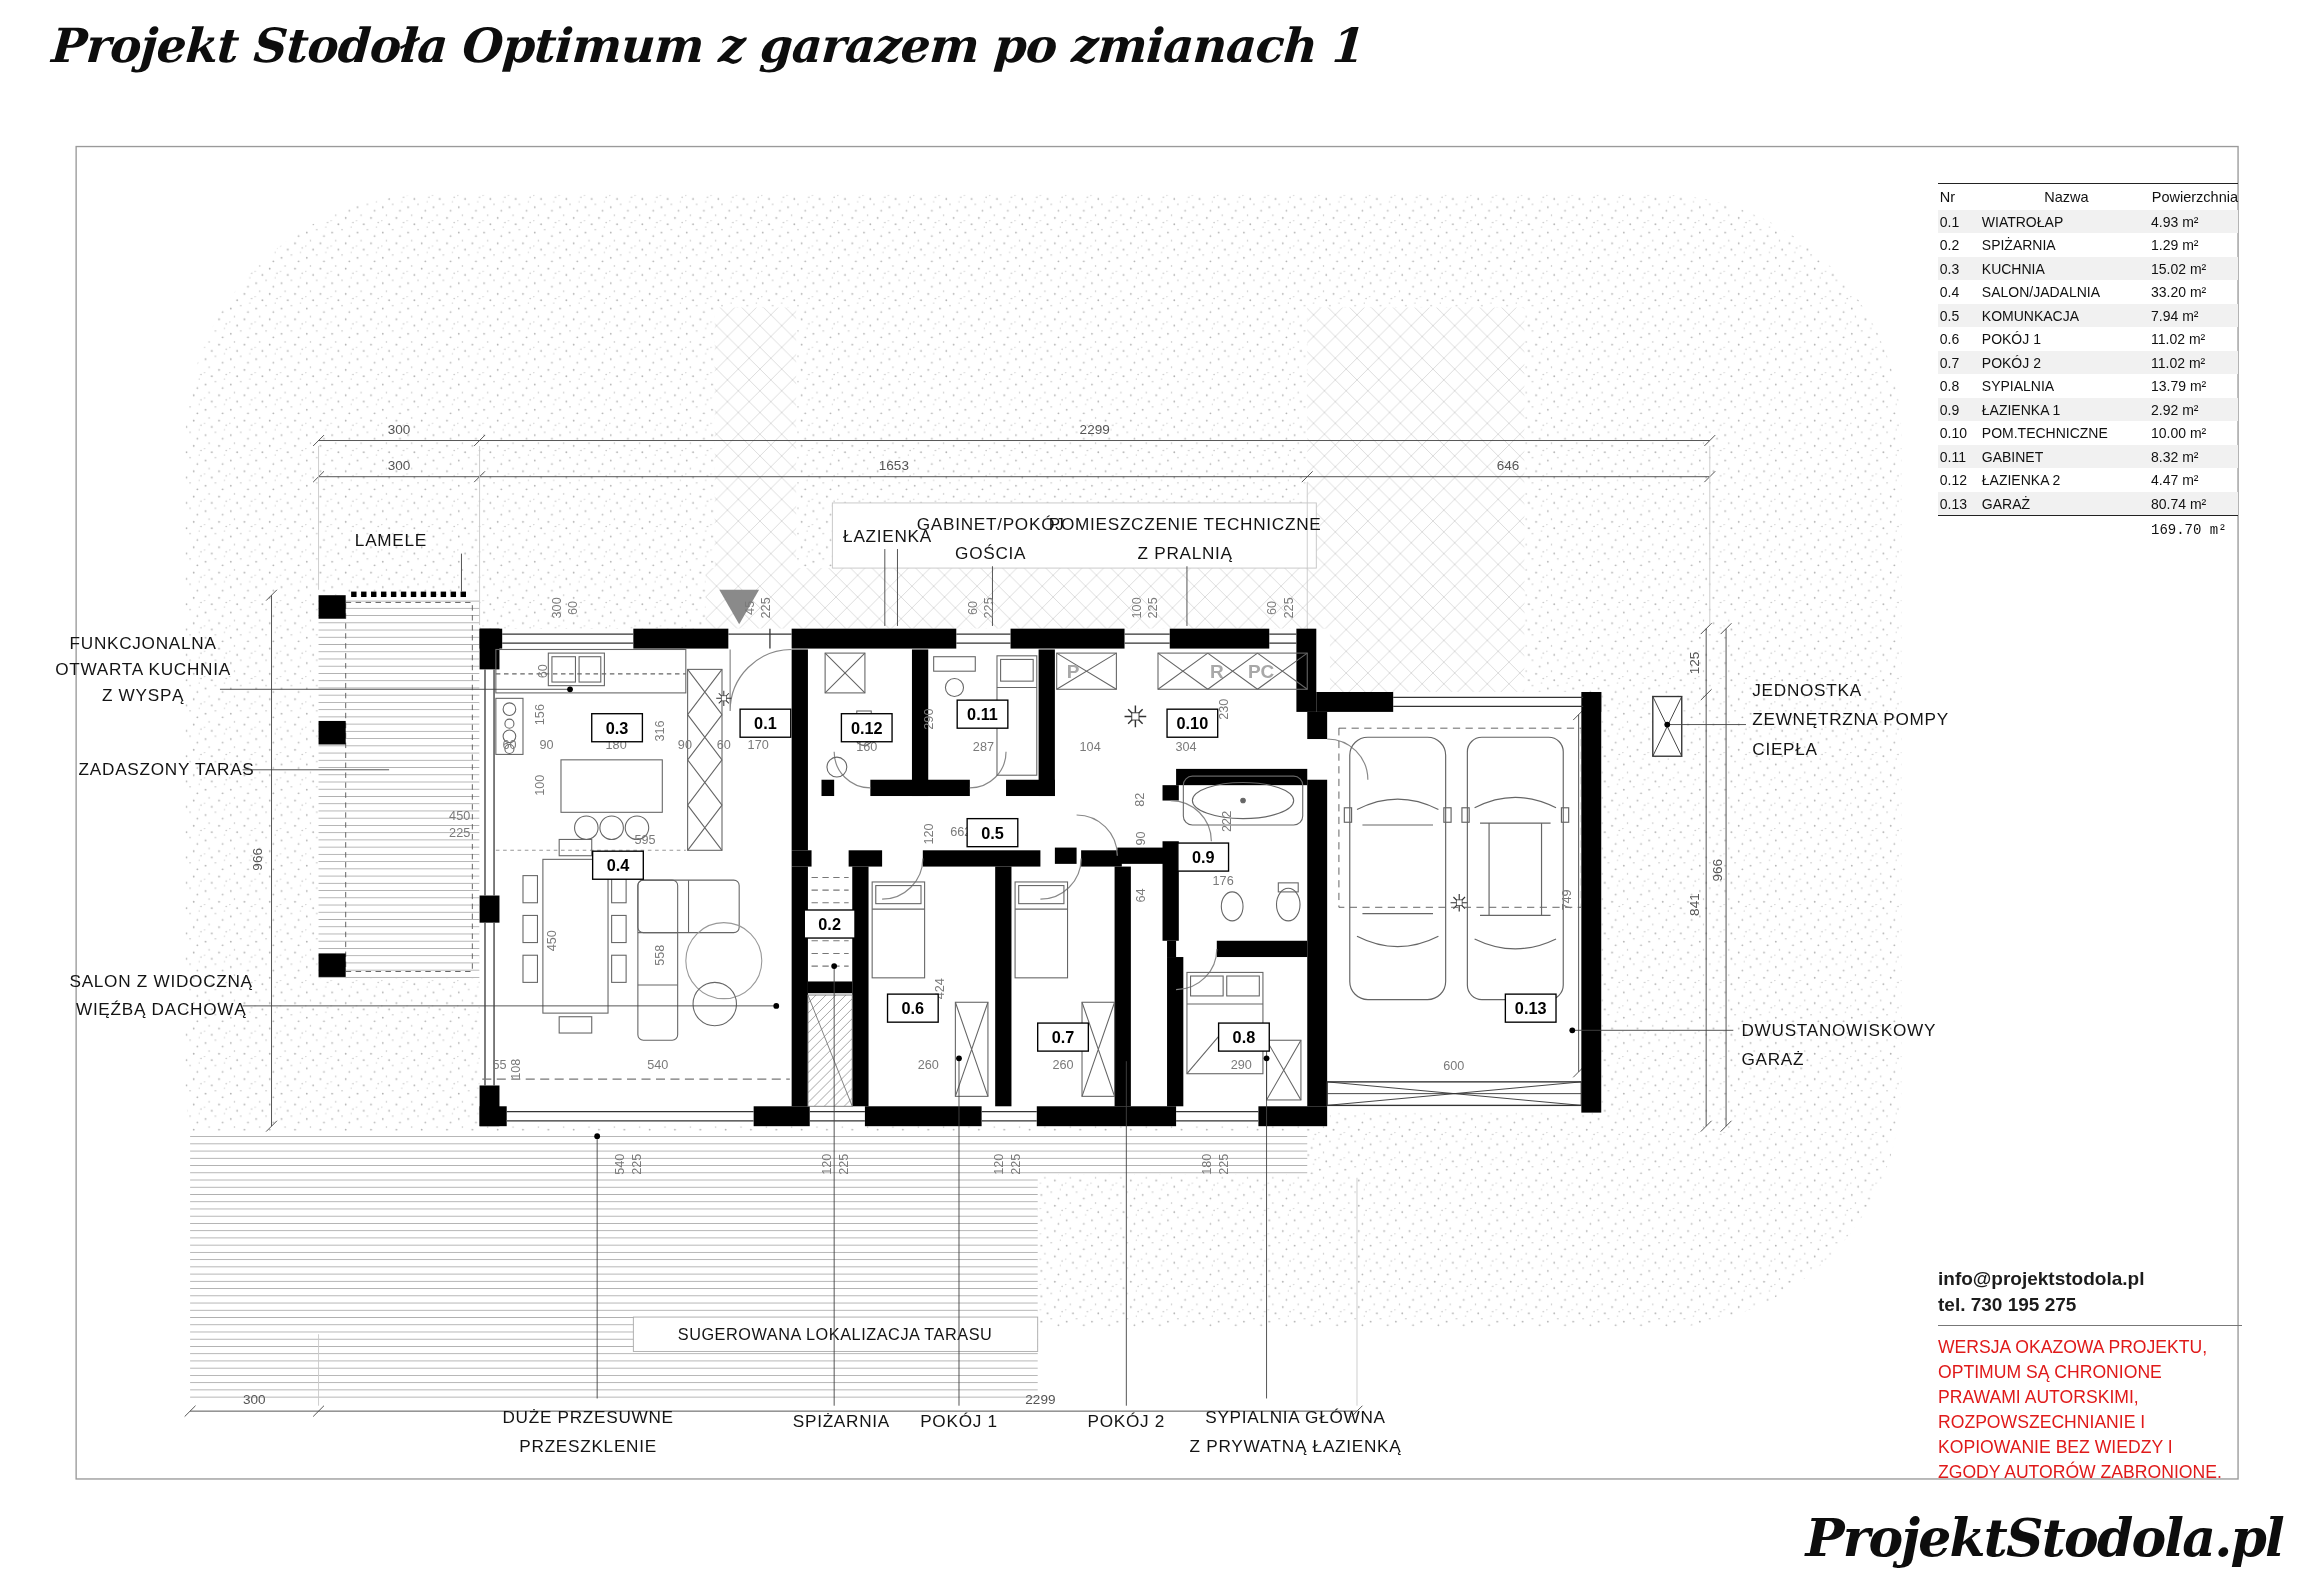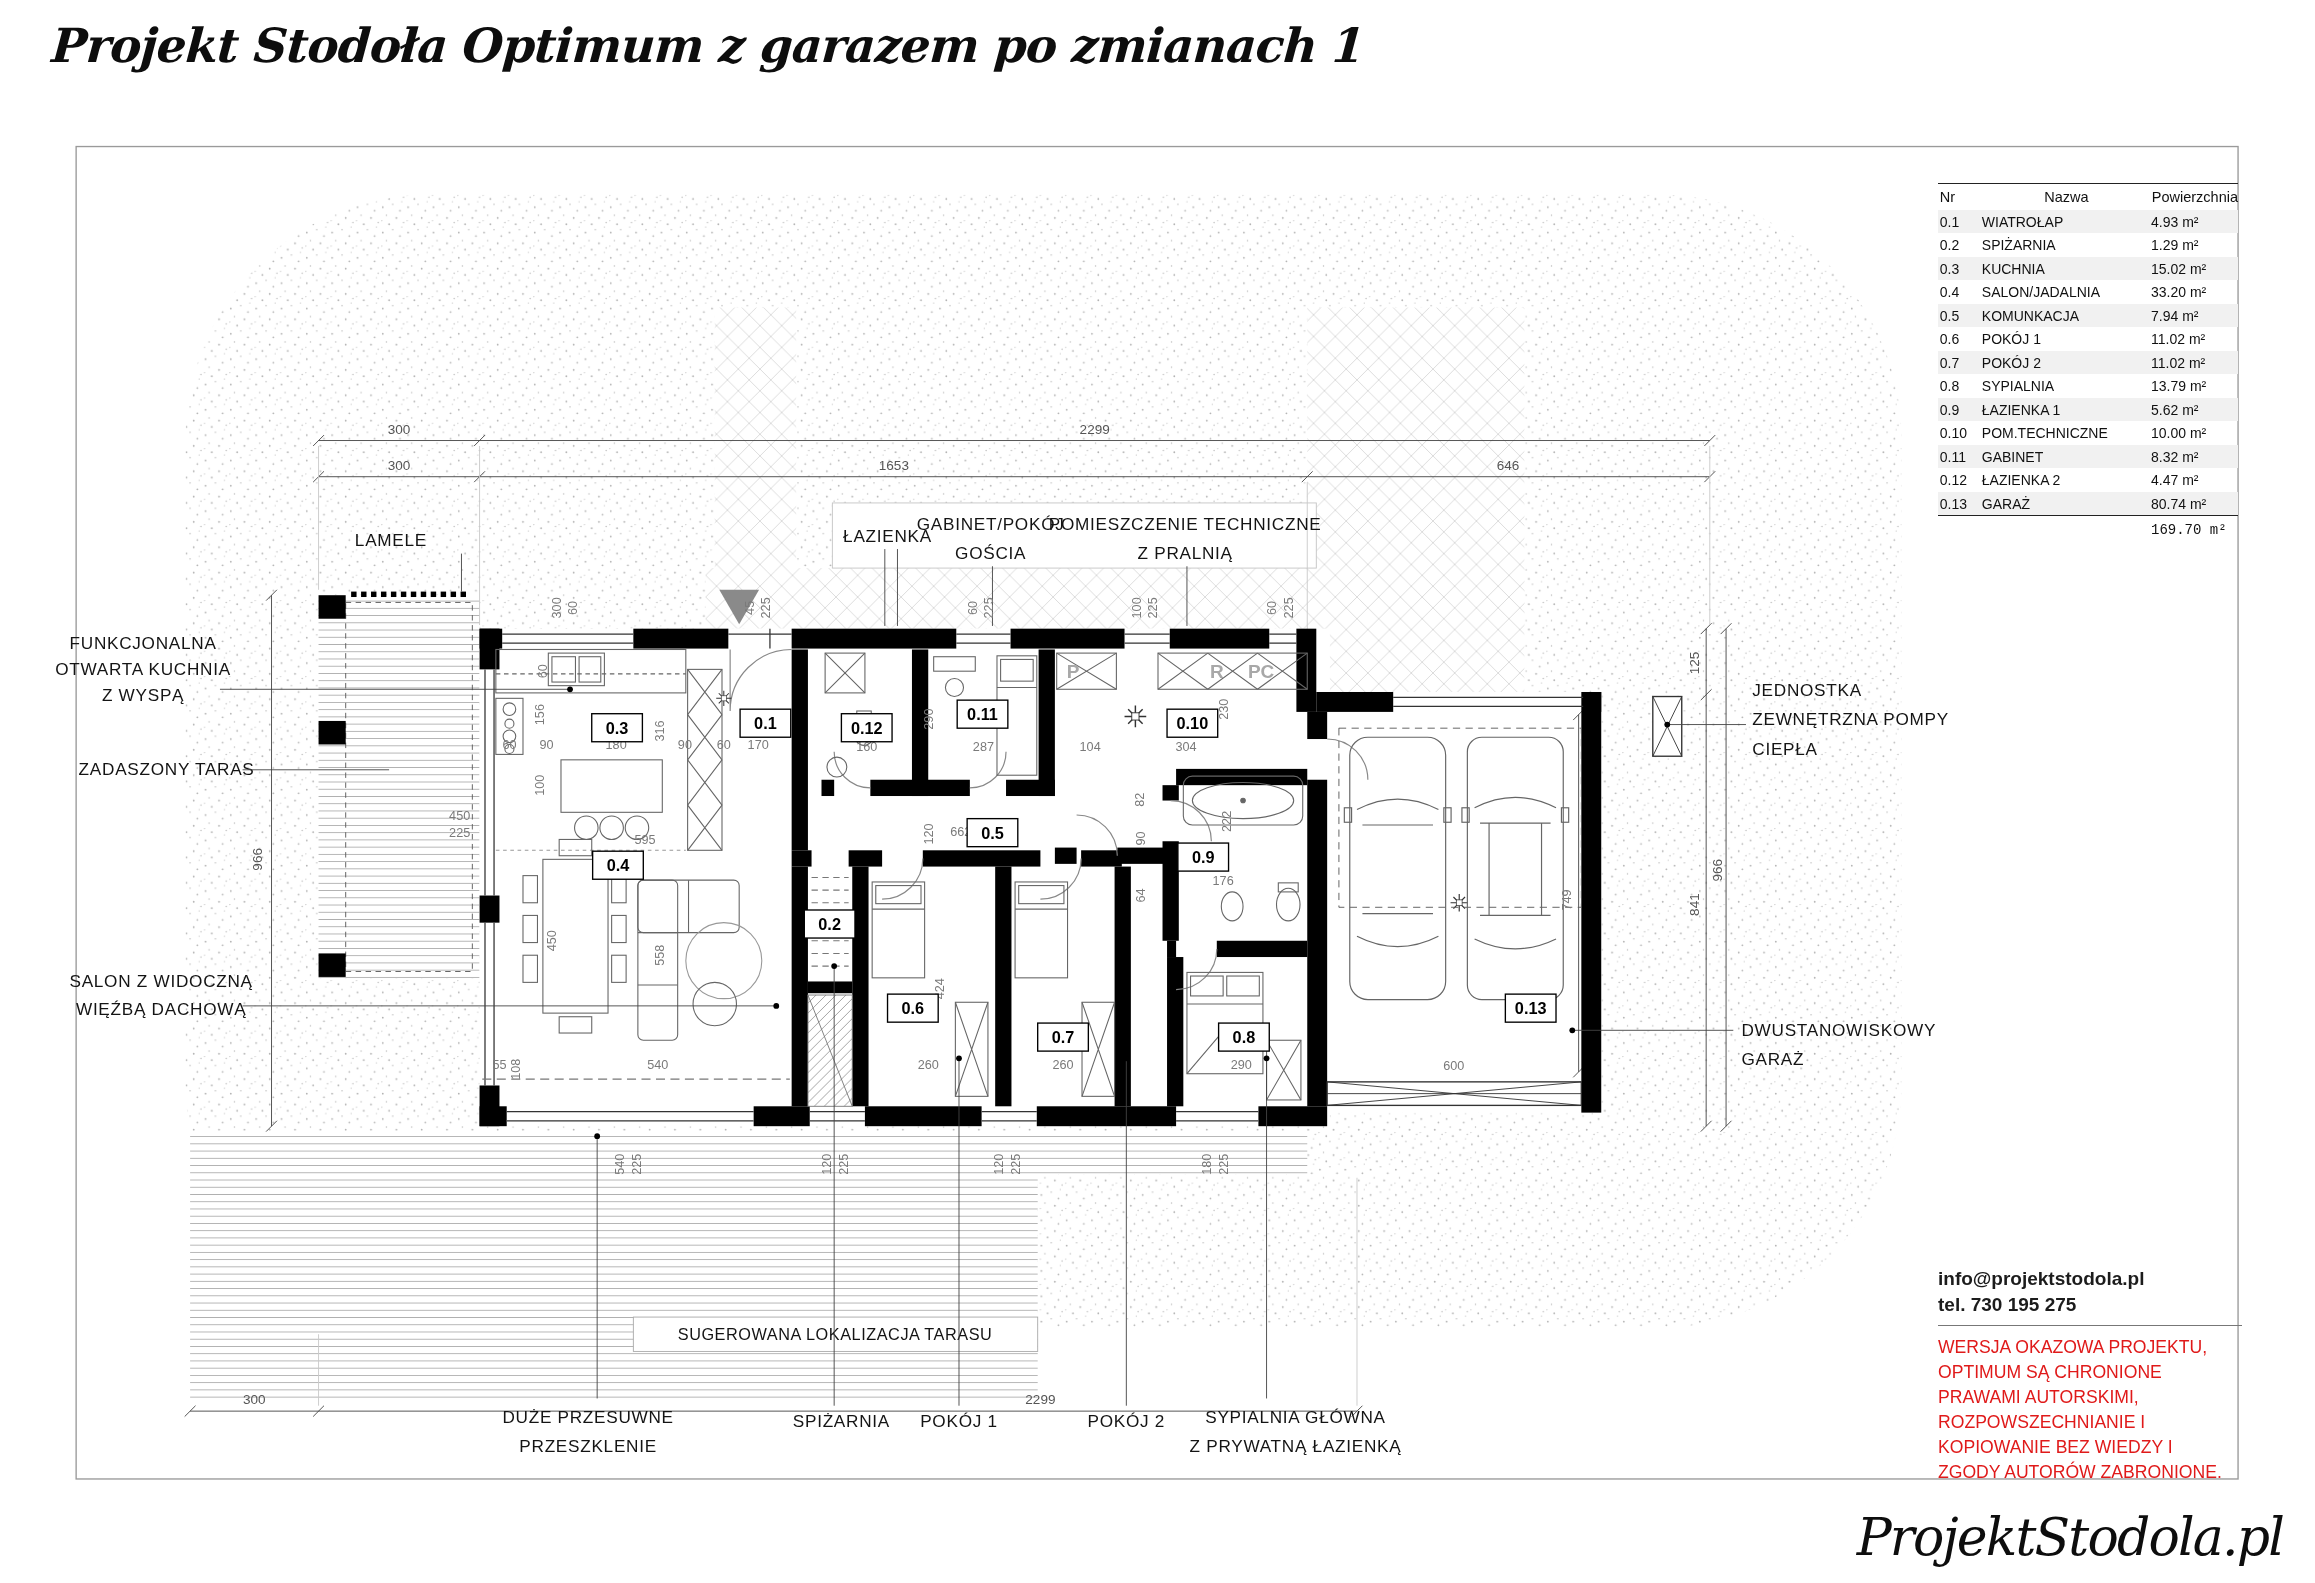--- a/index.html
+++ b/index.html
@@ -1,19 +1,19 @@
 <!DOCTYPE html>
 <html style="font-size:14.5px"><head>
 <meta charset="utf-8">
 <style>
   html,body{margin:0;padding:0;background:#fff;}
   body{width:2316px;height:1583px;position:relative;font-family:"Liberation Sans",sans-serif;overflow:hidden;}
   svg{position:absolute;left:0;top:0;}
   .title{position:absolute;left:52px;top:18px;font-family:"DejaVu Serif",serif;font-style:italic;font-weight:bold;font-size:47px;color:#0d0d0d;letter-spacing:-0.9px;transform:skewX(-4deg);white-space:nowrap;}
-  .logo{position:absolute;right:33px;top:1507px;font-family:"DejaVu Serif",serif;font-style:italic;font-weight:normal;font-size:52px;color:#0d0d0d;letter-spacing:-1.8px;}
+  .logo{position:absolute;right:33px;top:1507px;font-family:"DejaVu Serif",serif;font-style:italic;font-weight:bold;font-size:52px;color:#0d0d0d;letter-spacing:-1.8px;}
   .schedule{position:absolute;left:1938px;top:174px;width:300px;color:#111;}
   .sch-title{font-weight:bold;font-size:16px;text-align:center;line-height:1.5;letter-spacing:0.4px;}
   .sch-rule{border-top:1.4px solid #222;margin:9px 0 0 0;}
   .sch-head{display:flex;font-size:14.5px;padding:5.4px 0 4.5px 0;}
   .sch-row{display:flex;font-size:14px;height:23.5px;align-items:center;}
   .sch-row.shade{background:#f1f1f1;}
   .c-nr{width:42px;padding-left:1.8px;}
   .c-name{flex:1;}
   .c-area{width:87px;}
   .sch-head .c-name{text-align:center;}
@@ -571,21 +571,21 @@
         <span class="c-area">11.02 m²</span>
       </div>
       <div class="sch-row">
         <span class="c-nr">0.8</span>
         <span class="c-name">SYPIALNIA</span>
         <span class="c-area">13.79 m²</span>
       </div>
       <div class="sch-row shade">
         <span class="c-nr">0.9</span>
         <span class="c-name">ŁAZIENKA 1</span>
-        <span class="c-area">5.62 m²</span>
+        <span class="c-area">2.92 m²</span>
       </div>
       <div class="sch-row">
         <span class="c-nr">0.10</span>
         <span class="c-name">POM.TECHNICZNE</span>
         <span class="c-area">10.00 m²</span>
       </div>
       <div class="sch-row shade">
         <span class="c-nr">0.11</span>
         <span class="c-name">GABINET</span>
         <span class="c-area">8.32 m²</span>

